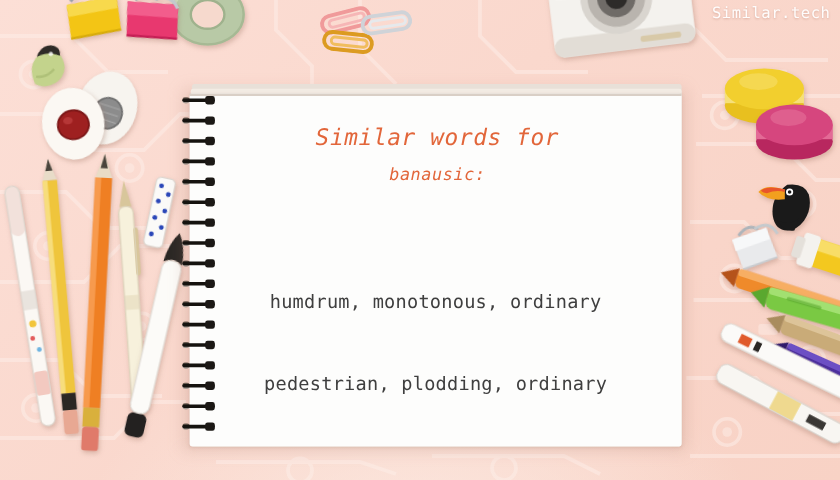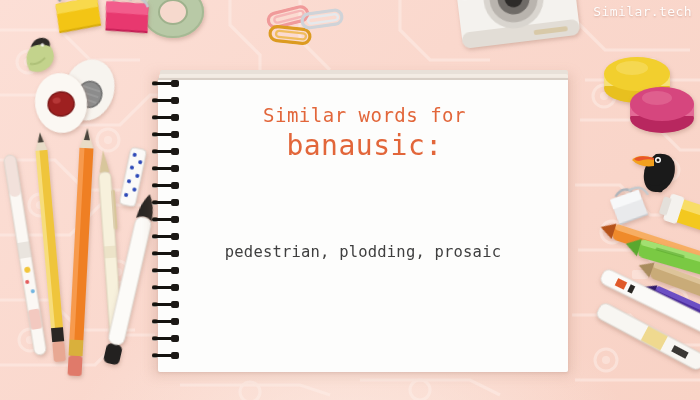--- a/index.html
+++ b/index.html
@@ -58,27 +58,27 @@
     position:absolute;left:19px;top:0;width:8px;height:7px;
     background:#1b1815;border-radius:2px;
   }
   .ring .tail{
     position:absolute;left:0;top:1.4px;width:6px;height:4.4px;
     background:#6a5b50;border-radius:2px;
   }
 
   
   .content{position:absolute;left:158px;top:78px;width:410px;height:294px;}
-  .title-wrap{position:absolute;left:3px;right:0;top:22px;text-align:center;}
+  .title-wrap{position:absolute;left:3px;right:0;top:22px;text-align:center;font-style:italic;}
   .title-l1{
     color:#e2663a;font-size:19px;letter-spacing:.5px;line-height:30px;
     font-family:"DejaVu Sans Mono",monospace;
   }
   .title-l2{
-    color:#e2663a;font-size:28px;letter-spacing:.5px;line-height:32px;
+    color:#e2663a;font-size:14px;letter-spacing:.5px;line-height:32px;
     font-family:"DejaVu Sans Mono",monospace;
   }
   .words{
     position:absolute;left:0;right:0;top:118px;text-align:center;
     color:#3f3f3f;font-size:15.5px;line-height:22.5px;letter-spacing:.2px;
     font-family:"DejaVu Sans Mono",monospace;white-space:pre;
   }
   .words div{display:block;}
 
   
@@ -512,19 +512,20 @@
         <i class="head"></i>
       </div>
   </div>
 
   <div class="content">
     <div class="title-wrap">
       <div class="title-l1">Similar words for</div>
       <div class="title-l2">banausic:</div>
     </div>
     <div class="words">
-      <div>pedestrian, plodding, prosaic</div>
+      <div>humdrum, monotonous, ordinary</div>
+      <div>pedestrian, plodding, ordinary</div>
     </div>
   </div>
 
   <div class="logo">Similar.tech</div>
 
 </div>
 
 </body></html>

